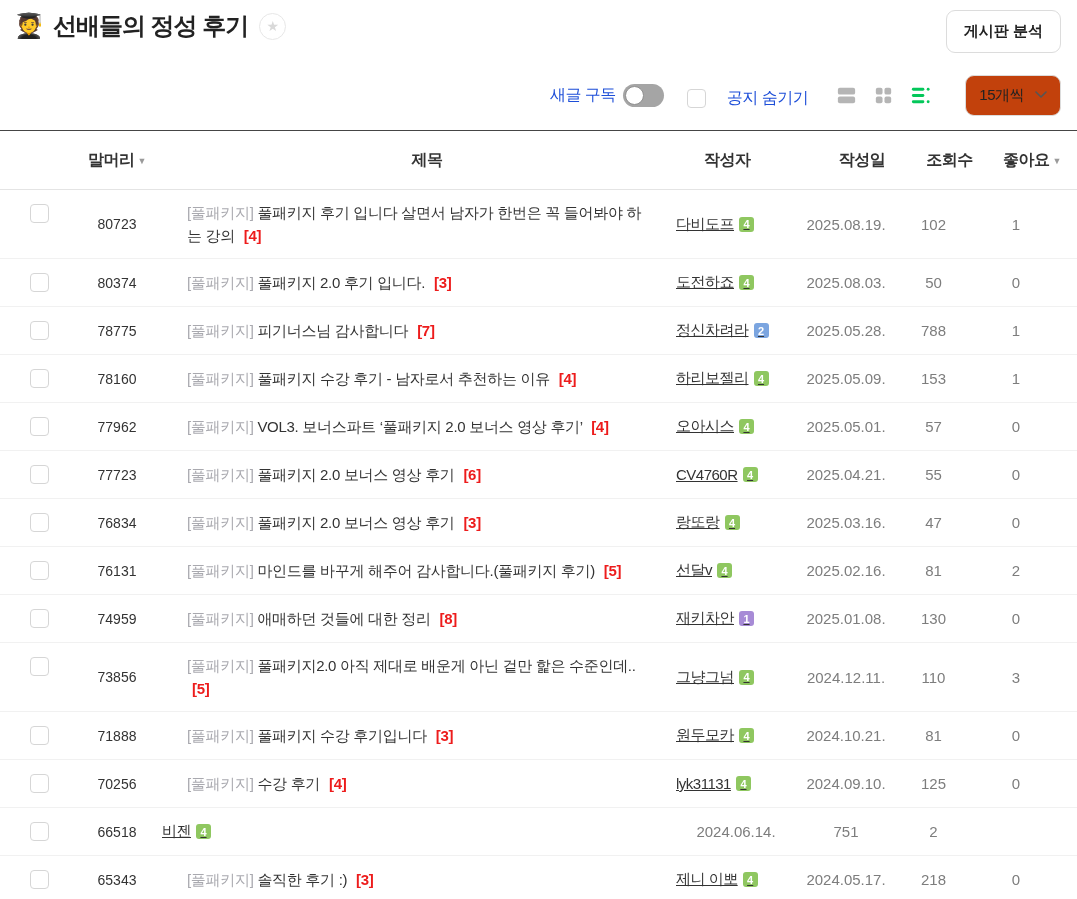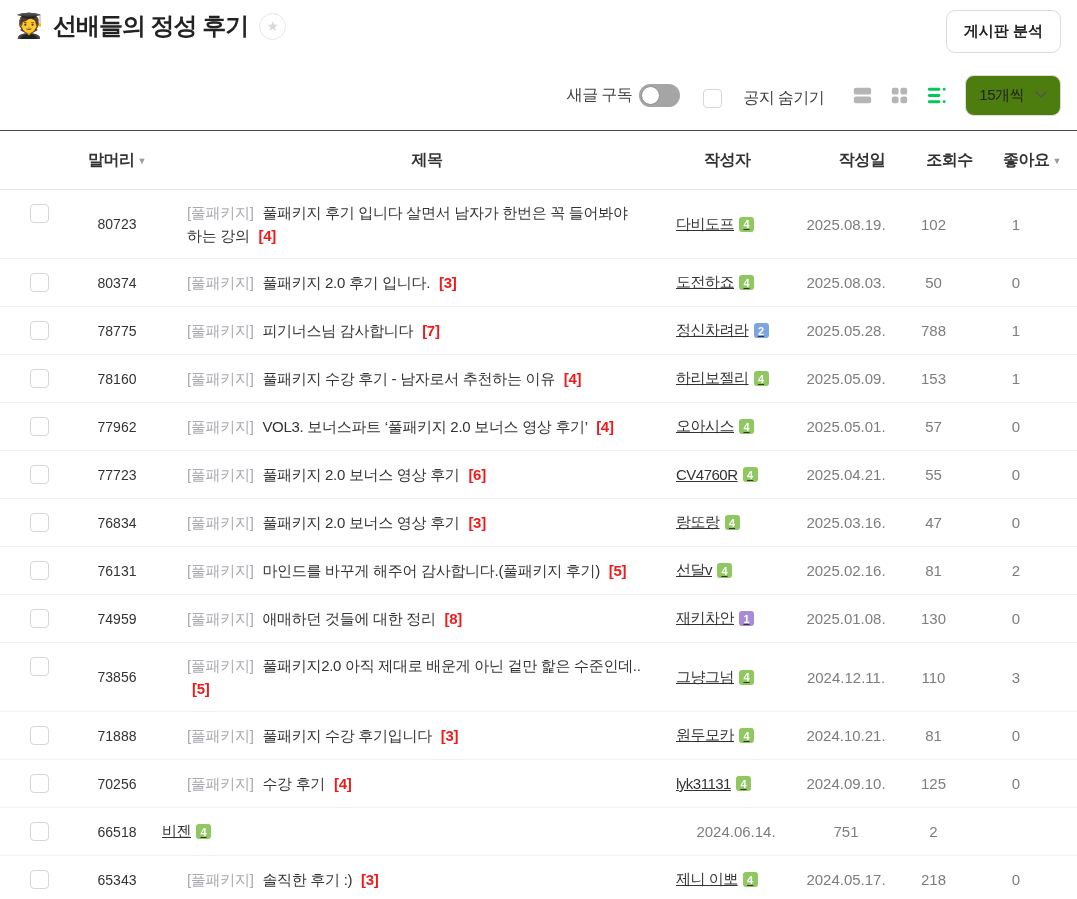--- a/index.html
+++ b/index.html
@@ -26,38 +26,38 @@
     border: 1px solid #dcdcdc; border-radius: 9px; background: #fff;
     padding: 11px 17px; font-size: 15px; font-weight: 600; color: #222; cursor: pointer;
     font-family: inherit;
   }
   
   .toolbar {
     display: flex; justify-content: flex-end; align-items: center;
     gap: 13px; padding: 14px 16px 16px 14px; height: 68px;
   }
   .subscribe-wrap { display: flex; align-items: center; gap: 7px; }
-  .toolbar-label { font-size: 16px; color: #404040; letter-spacing: -0.5px; font-family: Liberation Serif, serif; }
+  .toolbar-label { font-size: 16px; color: #1d4ed8; letter-spacing: -0.5px; }
   .toggle {
     width: 41px; height: 23px; border-radius: 12px; background: #a5a5a5;
     position: relative; cursor: pointer; flex: none;
   }
   .toggle-knob {
     position: absolute; left: 2px; top: 2px; width: 19px; height: 19px;
     border-radius: 50%; background: #fff; border: 1px solid #8f8f8f;
   }
   .notice-wrap { display: flex; align-items: center; gap: 21px; margin-left: 10px; margin-top: 7px; }
   .checkbox {
     display: inline-block; width: 19px; height: 19px; flex: none;
     border: 1px solid #d6d6d6; border-radius: 4px; background: #fff; cursor: pointer;
   }
   .view-icons { display: flex; align-items: center; gap: 14px; margin-left: 14px; }
   .view-icon { width: 23px; height: 23px; display: block; cursor: pointer; }
   .page-size-btn {
-    margin-left: 4px; border: 1px solid #dcdcdc; border-radius: 9px; background: #4d7c0f;
+    margin-left: 20px; border: 1px solid #dcdcdc; border-radius: 9px; background: #c2410c;
     padding: 10px 13px; display: flex; align-items: center; gap: 11px;
     font-size: 15px; color: #222; cursor: pointer; font-family: inherit; letter-spacing: -0.5px;
   }
   
   .board-table { width: 100%; border-top: 1px solid #454545; }
   .thead, .row {
     display: grid;
     grid-template-columns: 56px 90px 1fr 120px 100px 75px 90px;
     align-items: center;
   }
@@ -66,21 +66,21 @@
     font-size: 16px; font-weight: 700; color: #333; letter-spacing: -0.5px; padding-left: 16px;
   }
   .th { text-align: center; }
   .th-author { text-align: left; padding-left: 12px; }
   .sort-arrow { font-size: 9px; color: #9a9a9a; margin-left: 3px; vertical-align: 1px; }
   .row { border-bottom: 1px solid #f1f1f1; padding: 11px 16px; }
   .cell { font-size: 15px; }
   .cb-cell { padding-left: 14px; align-self: start; padding-top: 3px; }
   .num-cell { text-align: center; font-size: 14px; color: #333; }
   .title-cell { padding-left: 25px; padding-right: 30px; line-height: 23px; letter-spacing: -0.3px; }
-  .prefix { color: #a9a9af; margin-right: 5px; cursor: pointer; }
+  .prefix { color: #a9a9af; cursor: pointer; }
   .title { color: #333; cursor: pointer; }
   .comments { font-weight: 700; margin-left: 5px; cursor: pointer; }
   .author-cell { display: flex; align-items: center; gap: 5px; text-decoration: underline; }
   .author { color: #333; cursor: pointer; letter-spacing: -0.5px; white-space: nowrap; }
   .badge {
     width: 15px; height: 15px; border-radius: 3px; flex: none;
     display: inline-flex; align-items: center; justify-content: center;
     color: #fff; font-size: 11px; font-weight: 700;
   }
   .date-cell, .views-cell, .likes-cell { text-align: center; color: #7d7d7d; }

